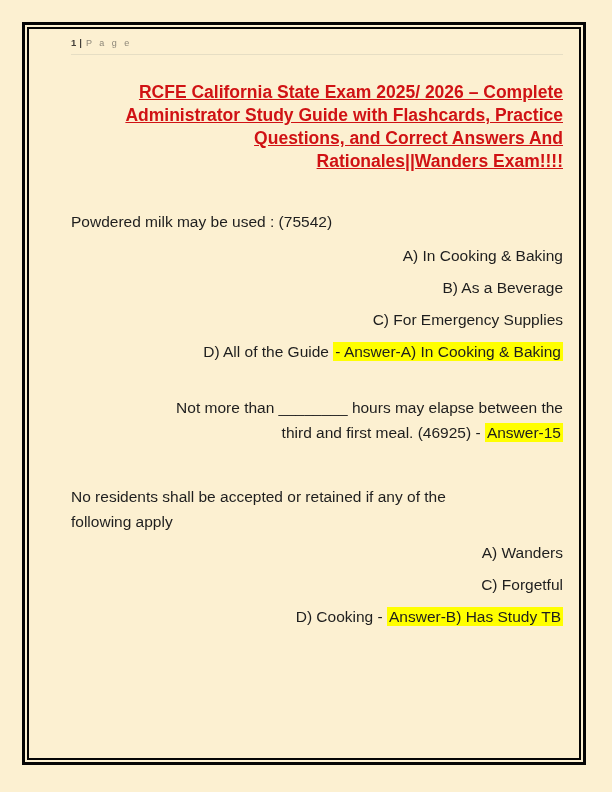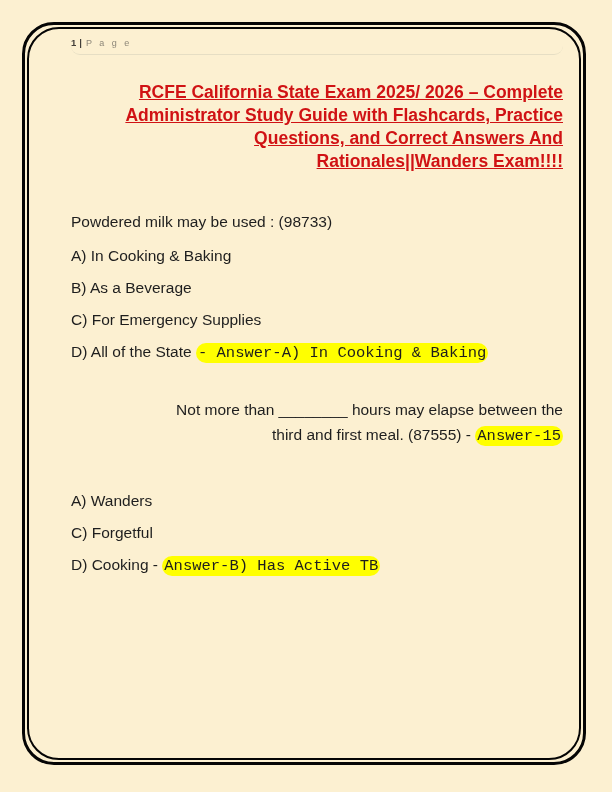--- a/index.html
+++ b/index.html
@@ -1,15 +1,15 @@
 <!DOCTYPE html>
 <html><head>
 <meta charset="utf-8">
 <style>
-  * { box-sizing: border-box; border-radius: 32px; }
+  * { box-sizing: border-box; }
   html, body {
     margin: 0; padding: 0;
     width: 612px; height: 792px;
     background: #FCF0D1;
     font-family: "Liberation Sans", sans-serif;
     overflow: hidden;
   }
   .page { position: relative; width: 612px; height: 792px; background: #FCF0D1; }
 
   .frame-outer {
@@ -50,26 +50,25 @@
 
   .qa { color: #1e1e1e; font-size: 15.5px; line-height: 25px; }
   .qa p { margin: 0; }
   .q-line { display: block; }
 
   .q1 { margin-top: 36px; }
   .q1 .prompt { margin-bottom: 9px; }
   .q2 { margin-top: 31px; text-align: right; }
   .q3 { margin-top: 39px; }
   .q3 .prompt { margin-bottom: 6px; }
-  .option { margin: 0 0 7px 0 !important; }
+  .option { margin: 0 0 7px 0 !important; text-align: right; }
 
   .hl {
     background: #FFFF00;
     padding: 1px 2px;
-    font-family: Liberation Mono, monospace;
   }
 </style>
 </head>
 <body>
 
 <div class="page">
   <div class="frame-outer">
     <div class="frame-inner">
       <div class="content">
 
@@ -80,38 +79,42 @@
         <div class="doc-title">
           <span class="title-line">RCFE California State Exam 2025/ 2026 – Complete</span>
           <span class="title-line">Administrator Study Guide with Flashcards, Practice</span>
           <span class="title-line">Questions, and Correct Answers And</span>
           <span class="title-line">Rationales||Wanders Exam!!!!</span>
         </div>
 
         <div class="qa">
 
           <div class="q1">
-            <p class="prompt">Powdered milk may be used : (98733)</p>
+            <p class="prompt">Powdered milk may be used : (75542)</p>
             <p class="option">A) In Cooking &amp; Baking</p>
             <p class="option">B) As a Beverage</p>
             <p class="option">C) For Emergency Supplies</p>
-            <p class="option"><span>D) All of the State </span><span class="hl">- Answer-A) In Cooking &amp; Baking</span></p>
+            <p class="option"><span>D) All of the Guide </span><span class="hl">- Answer-A) In Cooking &amp; Baking</span></p>
           </div>
 
           <div class="q2">
             <p>
               <span class="q-line">Not more than ________ hours may elapse between the</span>
-              <span class="q-line"><span>third and first meal. (87555) - </span><span class="hl">Answer-15</span></span>
+              <span class="q-line"><span>third and first meal. (46925) - </span><span class="hl">Answer-15</span></span>
             </p>
           </div>
 
           <div class="q3">
+            <p class="prompt">
+              <span class="q-line">No residents shall be accepted or retained if any of the</span>
+              <span class="q-line">following apply</span>
+            </p>
             <p class="option">A) Wanders</p>
             <p class="option">C) Forgetful</p>
-            <p class="option"><span>D) Cooking - </span><span class="hl">Answer-B) Has Active TB</span></p>
+            <p class="option"><span>D) Cooking - </span><span class="hl">Answer-B) Has Study TB</span></p>
           </div>
 
         </div>
 
       </div>
     </div>
   </div>
 </div>
 
 </body></html>

